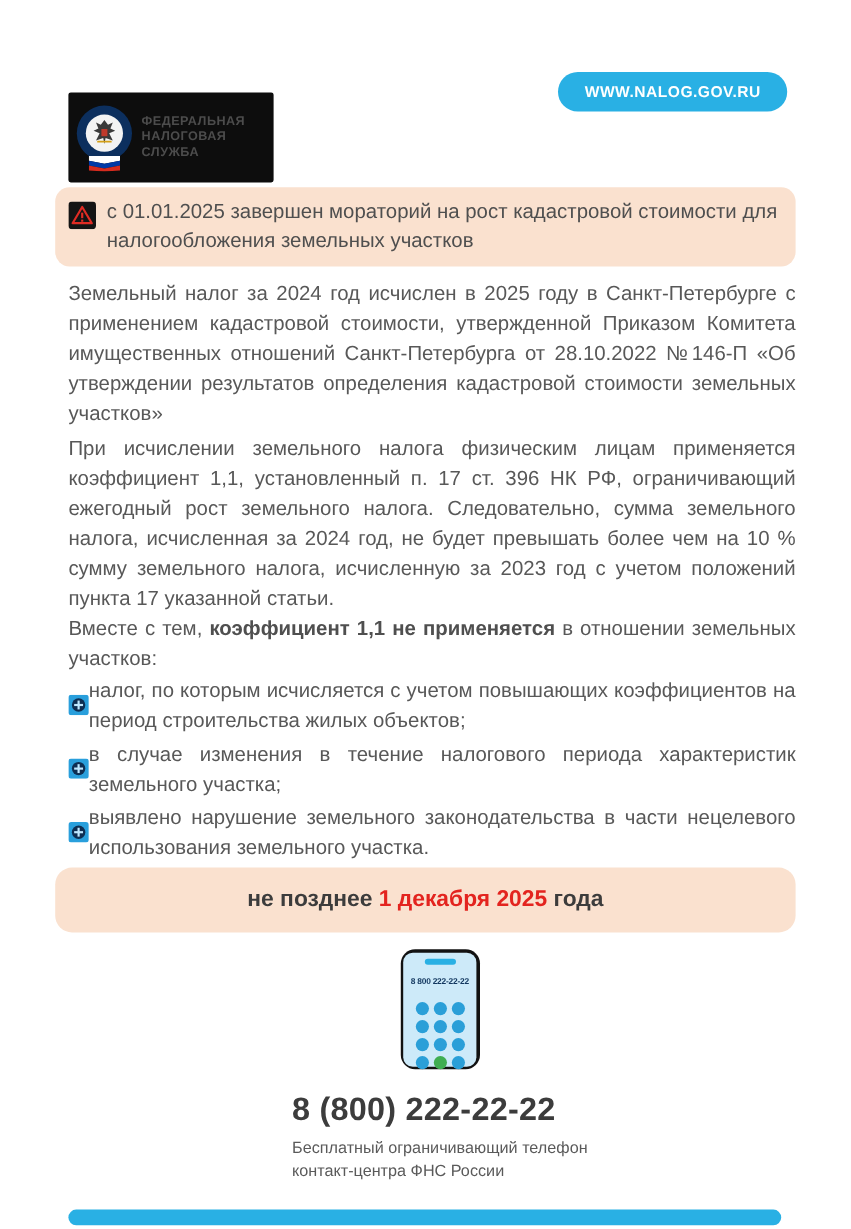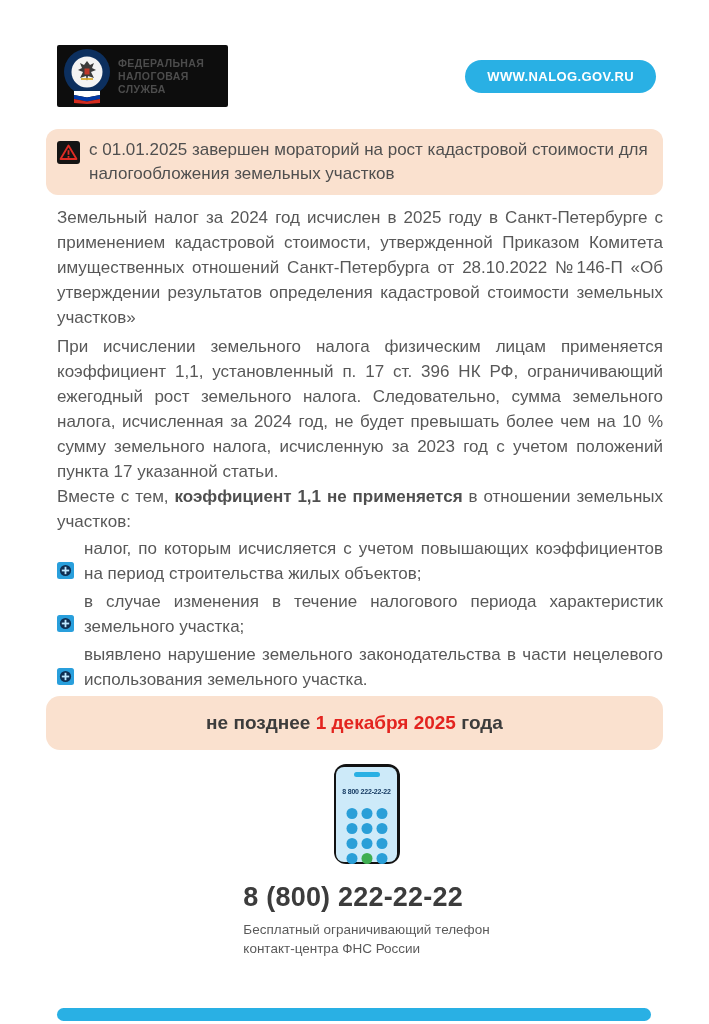--- a/index.html
+++ b/index.html
@@ -20,23 +20,24 @@
     overflow:hidden;
     font-family:"Liberation Sans","DejaVu Sans",sans-serif;
     color:var(--text-body);
   }
   
   .header{
     display:flex;justify-content:space-between;align-items:flex-start;
     padding:45px 53px 0 57px;
   }
   .logo{
-    width:171px;height:62px;background:#0d0d0d;
+    width:171px;height:75px;background:#0d0d0d;
     display:flex;align-items:center;gap:7px;padding:4px 6px;
     border-radius:2px;
+    margin-top:32px;
   }
   .logo-emblem{flex:0 0 auto;width:48px;height:56px;position:relative;}
   .logo-text{
     font-size:10.5px;line-height:13px;font-weight:700;
     color:#4c4c4c;letter-spacing:.4px;text-transform:uppercase;
   }
   .ribbon{position:absolute;left:11px;bottom:0;width:26px;height:13px;}
   .site-btn{
     margin-top:15px;
     background:var(--accent-cyan);
@@ -45,41 +46,41 @@
     padding:9px 22px;border-radius:17px;
   }
   
   .title{
     margin:26px 46px 0 57px;
     font-size:21px;font-weight:700;color:var(--text-dark);
     letter-spacing:.1px;
   }
   
   .alert{
-    margin:22px 46px 0 46px;
+    margin:4px 46px 0 46px;
     background:var(--peach);
     border-radius:12px;
     padding:9px 14px 9px 11px;
     display:flex;gap:9px;align-items:flex-start;
   }
   .alert-icon{flex:0 0 auto;margin-top:3px;}
   .alert-text{font-size:17px;line-height:24px;color:#4f4f4f;}
   
   .para{
     margin:10px 46px 0 57px;
     font-size:17px;line-height:25px;
     text-align:justify;color:var(--text-body);
   }
   .para.p2{margin-top:4px;}
   .para.p3{margin-top:0;}
   .para b{font-weight:700;color:#4f4f4f;}
   
   .bullets{margin:2px 46px 0 57px;list-style:none;}
   .bullets li{
-    display:flex;gap:10px;align-items:flex-end;
+    display:flex;align-items:center;
     font-size:17px;line-height:25px;text-align:justify;
     margin-bottom:3px;color:var(--text-body);
   }
   .bullet-icon{flex:0 0 auto;margin-top:4px;}
   
   .deadline{
     margin:4px 46px 0 46px;
     background:var(--peach);
     border-radius:14px;
     padding:12px 20px;

